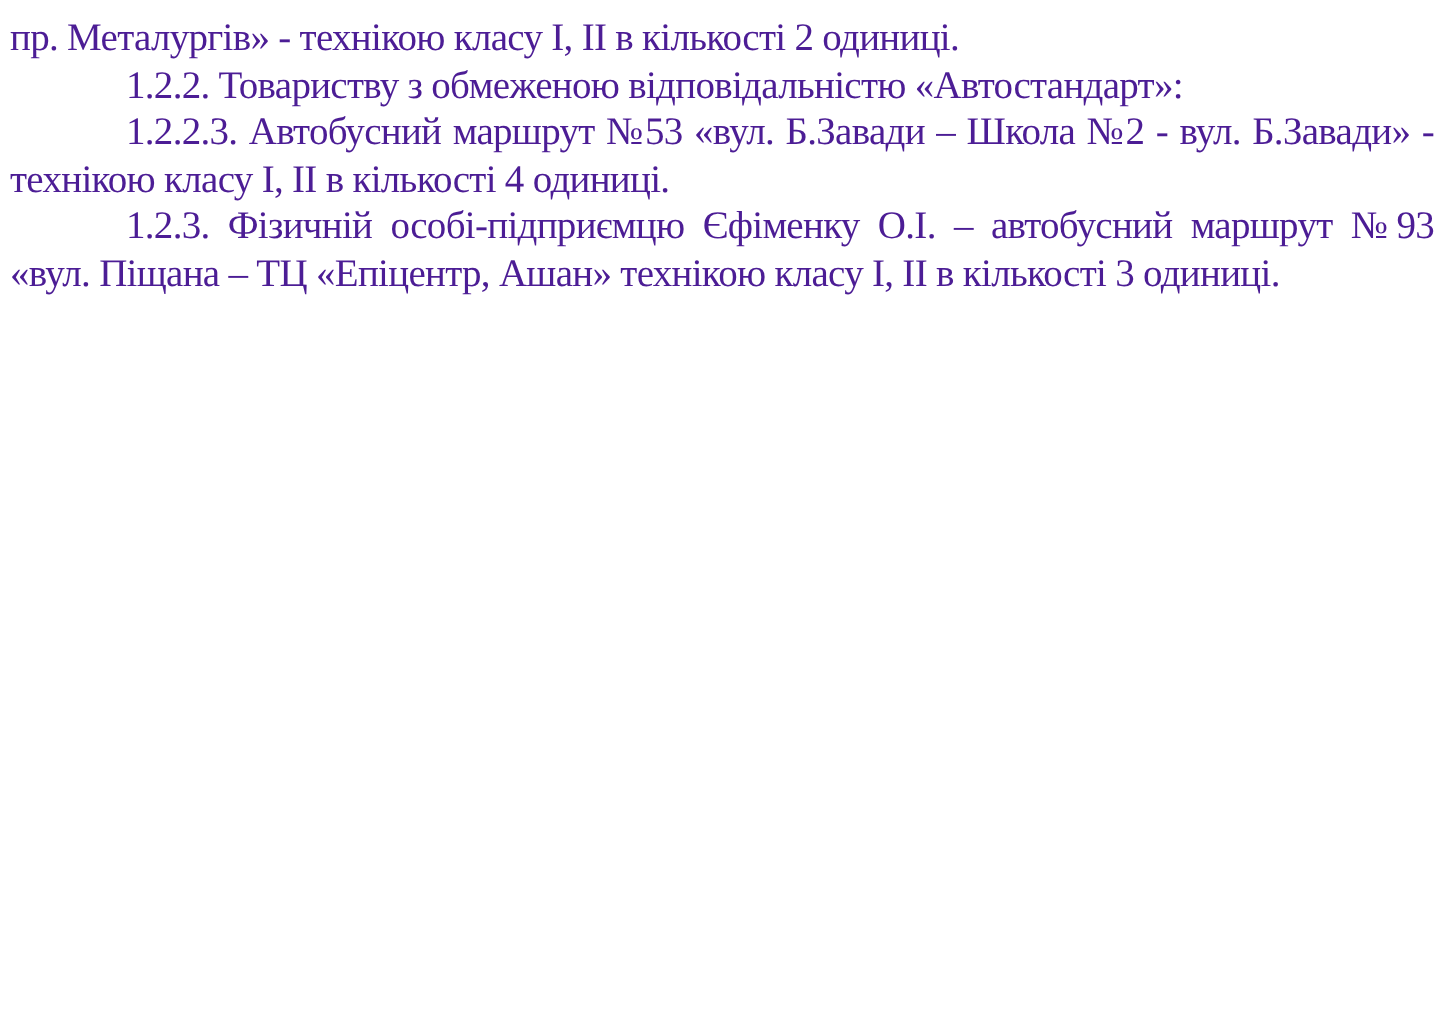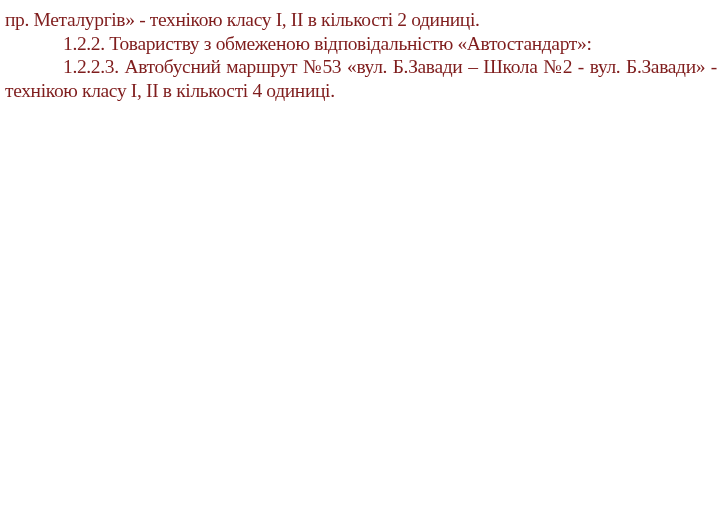--- a/index.html
+++ b/index.html
@@ -5,30 +5,31 @@
     html, body { margin: 0; padding: 0; background: #ffffff; }
     body { width: 724px; height: 507px; overflow: hidden; }
     .doc {
       position: absolute;
       left: 5px;
       top: 8px;
       width: 712px;
       font-family: "Liberation Serif", "DejaVu Serif", serif;
       font-size: 19.5px;
       line-height: 23.6px;
-      color: #7f1d1d;
+      color: #4c1d95;
       letter-spacing: -0.35px;
     }
     .doc p {
       margin: 0;
       text-align: justify;
       text-align-last: left;
     }
     .doc p.indent { text-indent: 58px; }
   </style>
 </head>
 <body>
 
 <div class="doc">
   <p>пр. Металургів» - технікою класу І, ІІ в кількості 2 одиниці.</p>
   <p class="indent">1.2.2. Товариству з обмеженою відповідальністю «Автостандарт»:</p>
   <p class="indent">1.2.2.3. Автобусний маршрут №53 «вул. Б.Завади – Школа №2 - вул. Б.Завади» - технікою класу І, ІІ в кількості 4 одиниці.</p>
+  <p class="indent">1.2.3. Фізичній особі-підприємцю Єфіменку О.І. – автобусний маршрут №93 «вул. Піщана – ТЦ «Епіцентр, Ашан» технікою класу І, ІІ в кількості 3 одиниці.</p>
 </div>
 
 </body></html>

